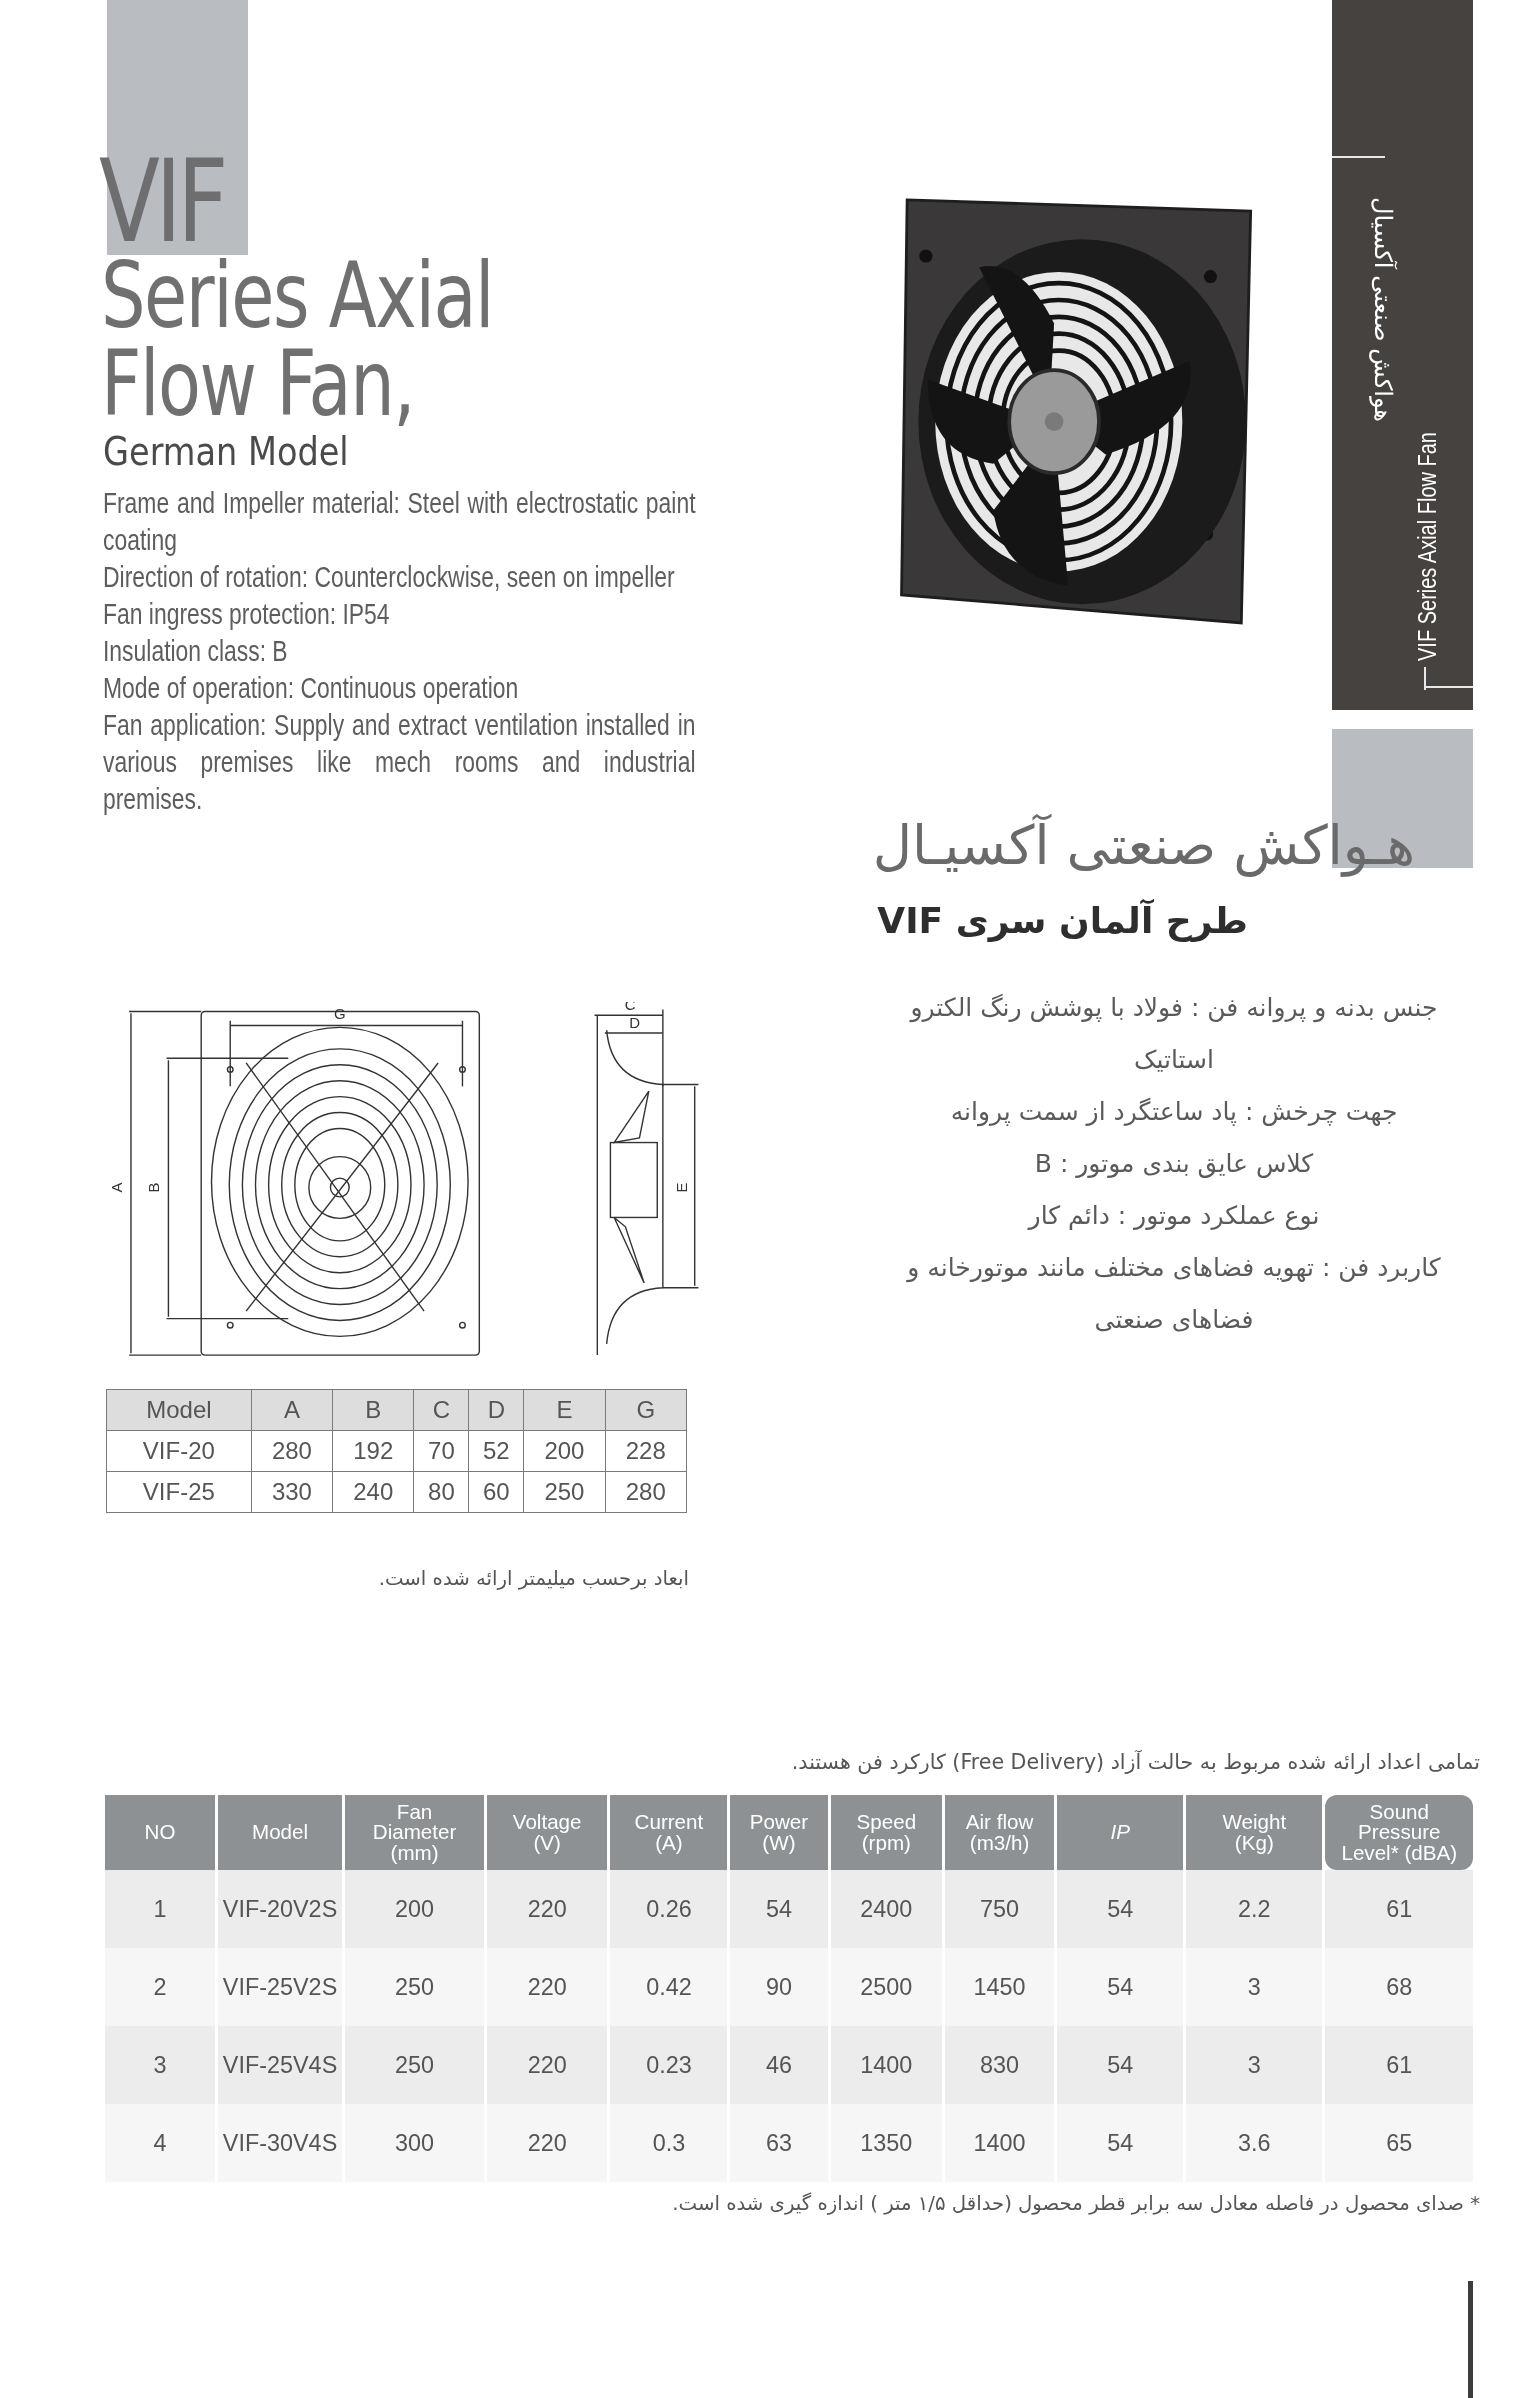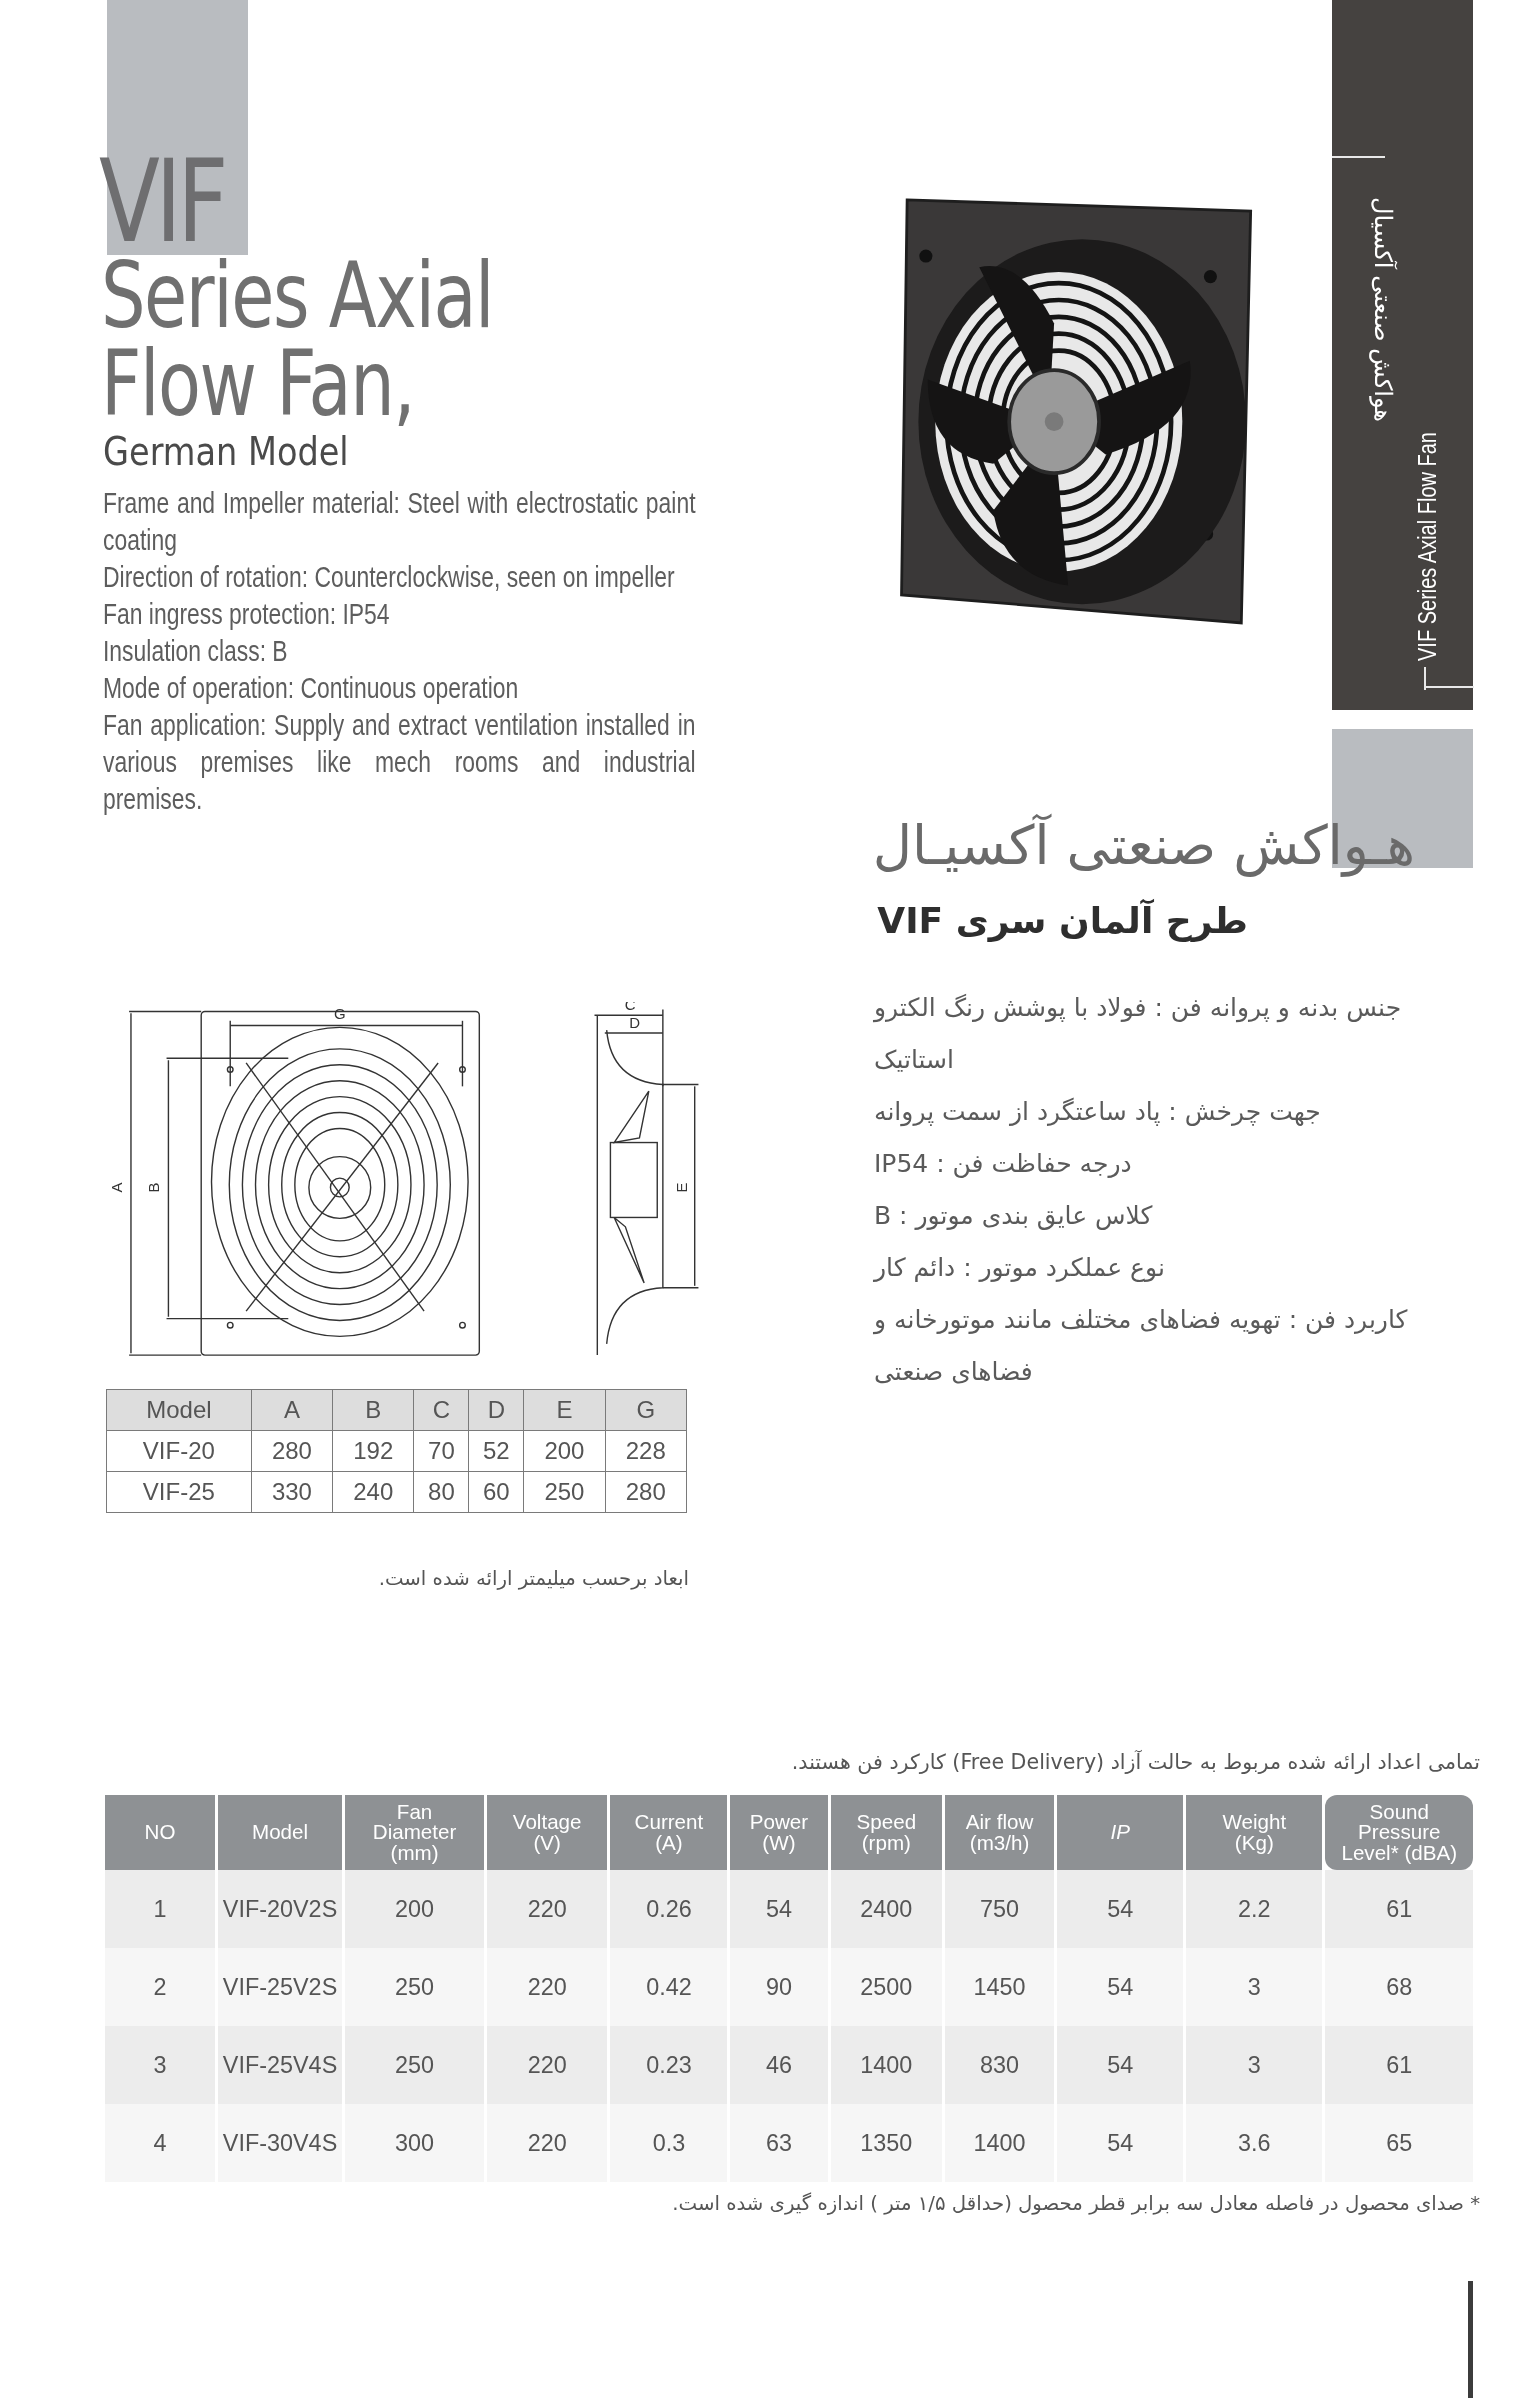--- a/index.html
+++ b/index.html
@@ -15,21 +15,21 @@
   .sidebar-dark{left:1332px;top:0;width:141px;height:710px;background:#454240;}
   .sidebar-line-top{left:1332px;top:156px;width:53px;height:1.9px;background:#e8e8e8;}
   .sidebar-line-bot{left:1425px;top:686px;width:49px;height:1.9px;background:#e8e8e8;}
   .sidebar-tick{left:1424px;top:667px;width:1.9px;height:22.5px;background:#e8e8e8;}
   .sidebar-text-fa{left:1360px;top:178px;width:37px;height:244px;color:#ffffff;font-size:24px;writing-mode:vertical-rl;white-space:nowrap;direction:rtl;}
   .sidebar-text-en{left:1413px;top:361px;color:#ffffff;font-size:25px;white-space:nowrap;transform-origin:left top;transform:rotate(-90deg) translateX(-300px) scaleX(0.8);}
   .gray-block-right{left:1332px;top:729px;width:141px;height:139px;background:#b9bcc0;}
   .fan-photo{left:890px;top:183px;width:375px;height:468px;}
   .fa-title{right:111px;top:813px;font-family:"DejaVu Sans",sans-serif;font-size:54px;line-height:66px;color:#6a6a6a;direction:rtl;white-space:nowrap;}
   .fa-subtitle{right:278px;top:895px;font-family:"DejaVu Sans",sans-serif;font-size:36px;line-height:52px;color:#2e2e2e;font-weight:bold;direction:rtl;white-space:nowrap;}
-  .fa-list{right:52px;top:982px;width:600px;font-family:"DejaVu Sans",sans-serif;font-size:25px;line-height:52px;color:#5a5a5a;direction:rtl;text-align:left;}
+  .fa-list{right:52px;top:982px;width:600px;font-family:"DejaVu Sans",sans-serif;font-size:25px;line-height:52px;color:#5a5a5a;direction:rtl;text-align:center;}
   .fa-list p{margin:0;}
   .drawing{left:101px;top:1002px;width:604px;height:356px;}
   table{border-collapse:collapse;}
   .dim-table{left:106px;top:1389px;width:581px;font-size:24px;color:#555;}
   .dim-table td,.dim-table th{border:1.9px solid #7a7a7a;height:40px;text-align:center;font-weight:normal;padding:0;}
   .dim-table th{background:#dddddd;}
   .dim-caption{left:281px;top:1567px;width:408px;text-align:right;direction:rtl;font-family:"DejaVu Sans",sans-serif;font-size:19.7px;color:#555;}
   .free-note{left:824px;top:1750px;width:656px;text-align:right;direction:rtl;font-family:"DejaVu Sans",sans-serif;font-size:20.6px;color:#555;white-space:nowrap;}
   .spec-table{left:106px;top:1795px;width:1374px;font-size:23.4px;border-collapse:separate;border-spacing:3.7px 0;margin-left:-3.7px;}
   .spec-table th{background:#8e9194;color:#ffffff;font-weight:normal;height:75px;font-size:20.6px;line-height:20.6px;padding:0;text-align:center;}
@@ -86,21 +86,20 @@
   <ellipse cx="175" cy="255" rx="48" ry="55" fill="#9a9a9a" stroke="#2a2a2a" stroke-width="4"></ellipse>
   <circle cx="175" cy="255" r="10" fill="#7a7a7a"></circle>
 </svg>
 
 <div class="abs fa-title">هـواکش صنعتی آکسیـال</div>
 <div class="abs fa-subtitle">طرح آلمان سری VIF</div>
 
 <div class="abs fa-list">
   <p>جنس بدنه و پروانه فن : فولاد با پوشش رنگ الکترو استاتیک</p>
   <p>جهت چرخش : پاد ساعتگرد از سمت پروانه</p>
-  <p>درجه حفاظت فن : IP54</p>
   <p>کلاس عایق بندی موتور : B</p>
   <p>نوع عملکرد موتور : دائم کار</p>
   <p>کاربرد فن : تهویه فضاهای مختلف مانند موتورخانه و فضاهای صنعتی</p>
 </div>
 
 <svg class="abs drawing" viewBox="0 0 645 380">
   <g fill="none" stroke="#333" stroke-width="1.5">
     <rect x="107" y="10" width="297" height="367" rx="4"></rect>
     <line x1="30" y1="10" x2="107" y2="10"></line>
     <line x1="30" y1="377" x2="107" y2="377"></line>

